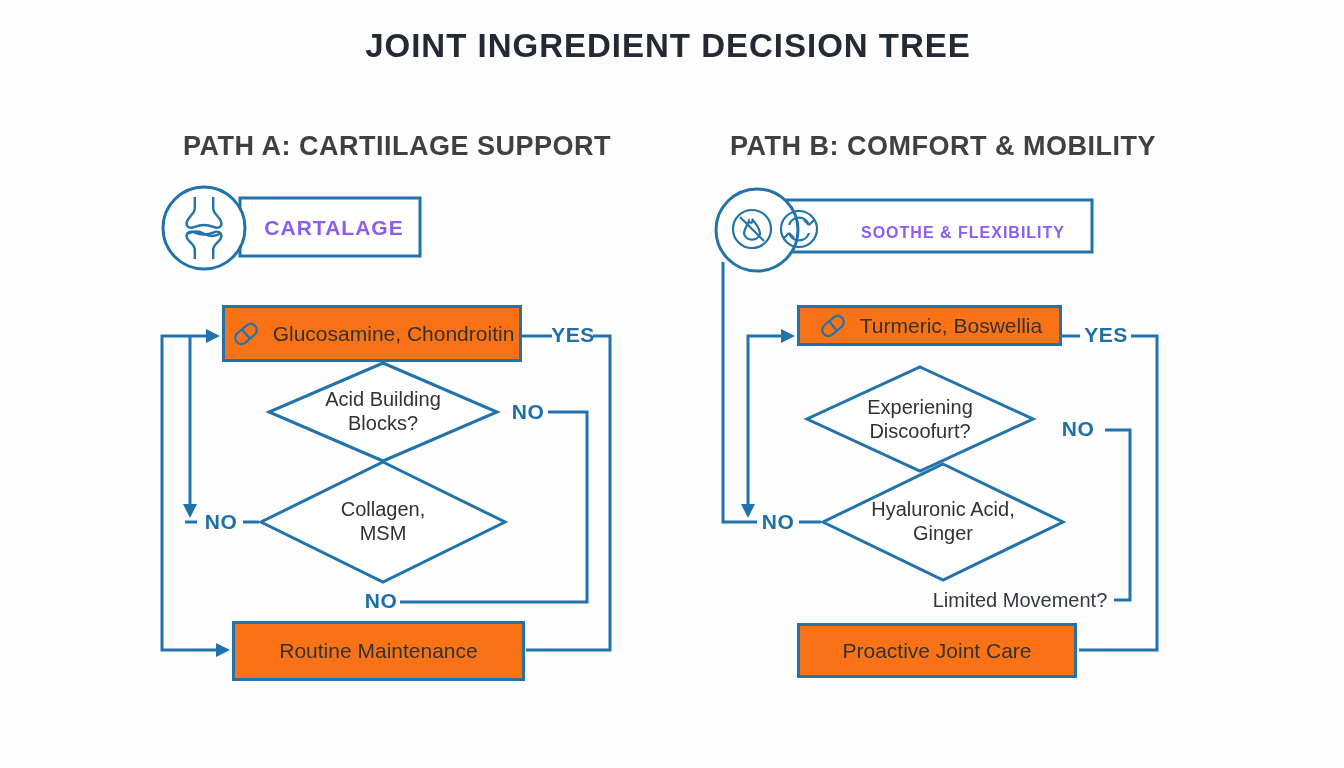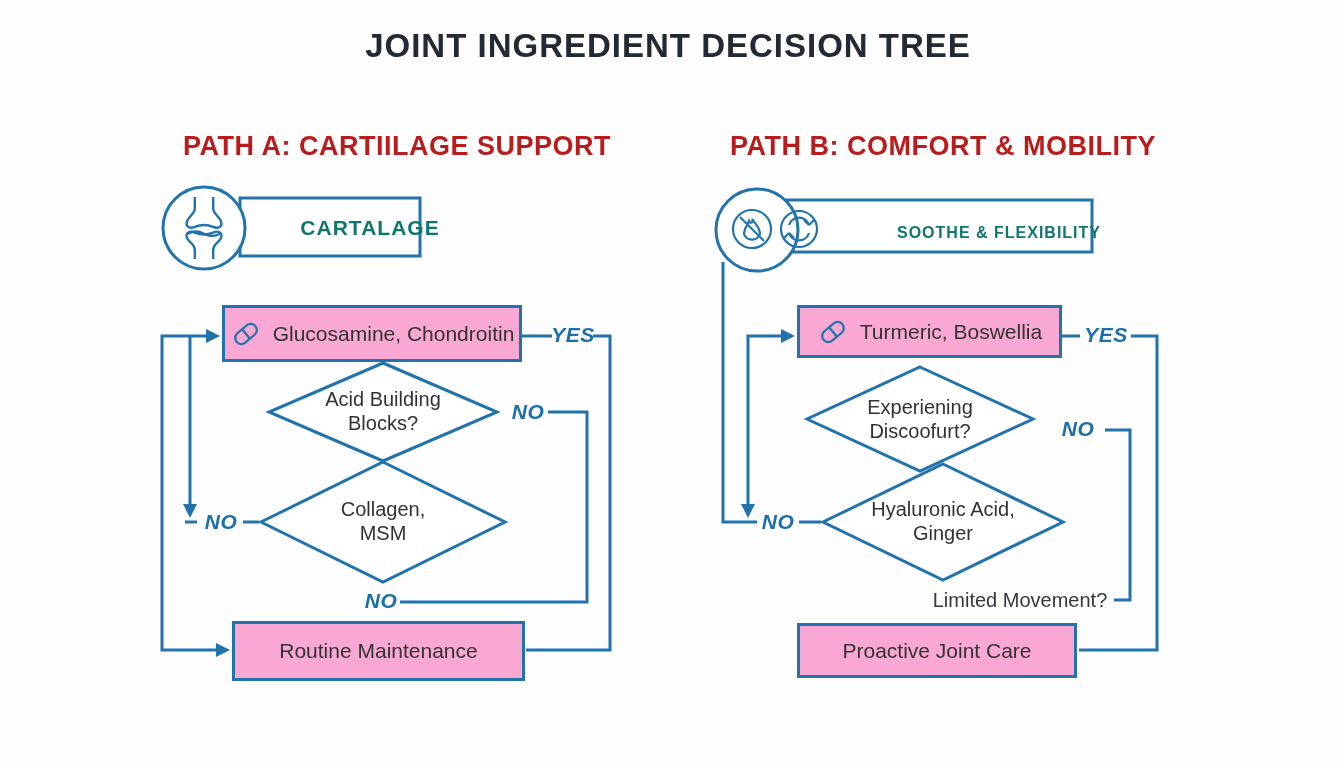--- a/index.html
+++ b/index.html
@@ -6,31 +6,31 @@
   #stage{
     position:relative;width:1344px;height:768px;background:#fdfdfe;
     font-family:"Liberation Sans", sans-serif;overflow:hidden;
   }
   svg.layer{position:absolute;left:0;top:0;z-index:1;}
   .txt{position:absolute;z-index:2;transform:translate(-50%,-50%);white-space:nowrap;}
   .title{
     font-size:33px;font-weight:700;color:#232a33;letter-spacing:1px;
   }
   .path-header{
-    font-size:27px;font-weight:700;color:#b91c1c;letter-spacing:0.5px;
+    font-size:27px;font-weight:700;color:#404040;letter-spacing:0.5px;
   }
   .badge-label{
-    font-size:21px;font-weight:700;color:#0f766e;letter-spacing:1px;margin-left:36px;
+    font-size:21px;font-weight:700;color:#8b5cf6;letter-spacing:1px;
   }
   .flow-label{
-    font-size:21px;font-weight:700;color:#1d6fa8;letter-spacing:0.5px;font-style:italic;
+    font-size:21px;font-weight:700;color:#1d6fa8;letter-spacing:0.5px;
   }
   .dark-label{font-size:20px;color:#33383d;text-align:right;}
   .box{
-    position:absolute;z-index:2;background:#f9a8d4;border:3px solid #2273ab;
+    position:absolute;z-index:2;background:#f97316;border:3px solid #2273ab;
     display:flex;align-items:center;justify-content:center;gap:11px;
     font-size:21px;color:#323232;box-sizing:border-box;
   }
   .diamond-text{
     white-space:normal;text-align:center;font-size:20px;color:#323232;line-height:1.18;
   }
 </style>
 </head>
 <body>
 
@@ -112,21 +112,21 @@
   <div class="box" style="left:222px;top:305px;width:300px;height:57px;">
     <svg width="32" height="32" viewBox="-17 -17 34 34" style="flex-shrink:0">
       <g transform="rotate(-40)" fill="none" stroke="#2273ab" stroke-width="2.4">
         <rect x="-13" y="-6.5" width="26" height="13" rx="6.5"></rect>
         <line x1="0" y1="-6.5" x2="0" y2="6.5"></line>
       </g>
     </svg>
     <span>Glucosamine, Chondroitin</span>
   </div>
 
-  <div class="box" style="left:797px;top:305px;width:265px;height:53px;">
+  <div class="box" style="left:797px;top:305px;width:265px;height:41px;">
     <svg width="32" height="32" viewBox="-17 -17 34 34" style="flex-shrink:0">
       <g transform="rotate(-40)" fill="none" stroke="#2273ab" stroke-width="2.4">
         <rect x="-13" y="-6.5" width="26" height="13" rx="6.5"></rect>
         <line x1="0" y1="-6.5" x2="0" y2="6.5"></line>
       </g>
     </svg>
     <span>Turmeric, Boswellia</span>
   </div>
 
   <div class="txt diamond-text" style="left:383px;top:412px;width:170px;">Acid Building Blocks?</div>

